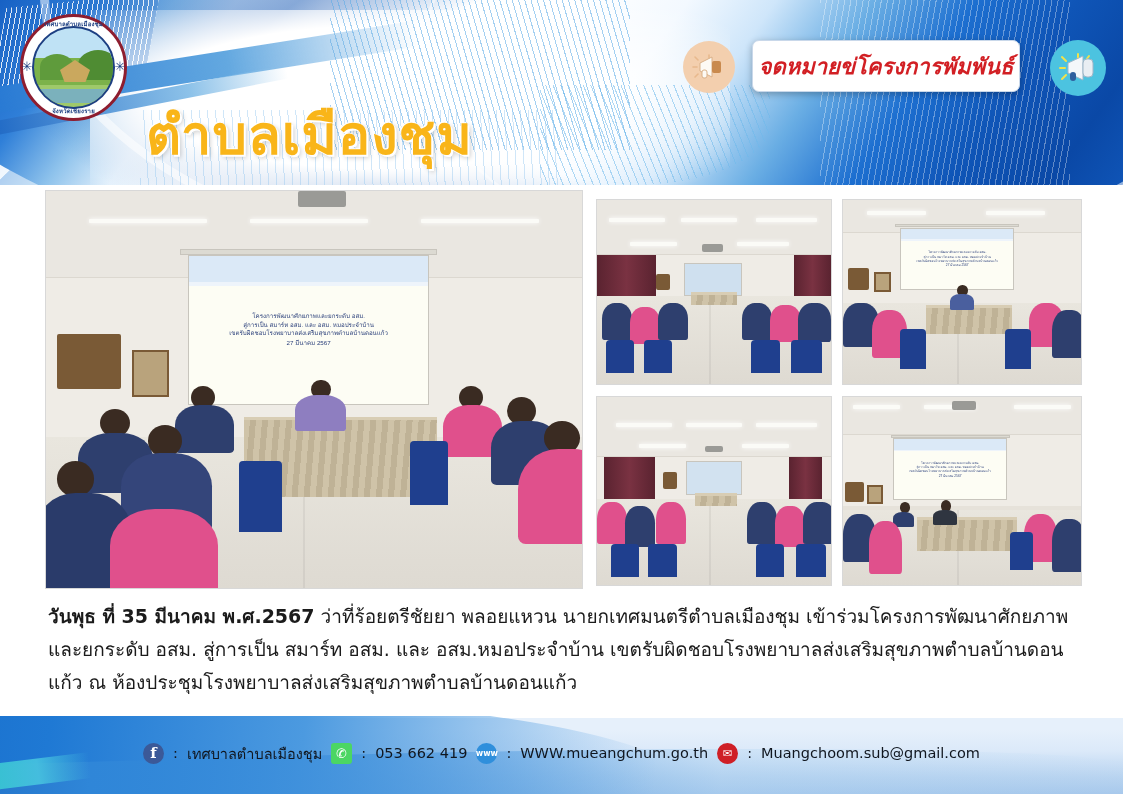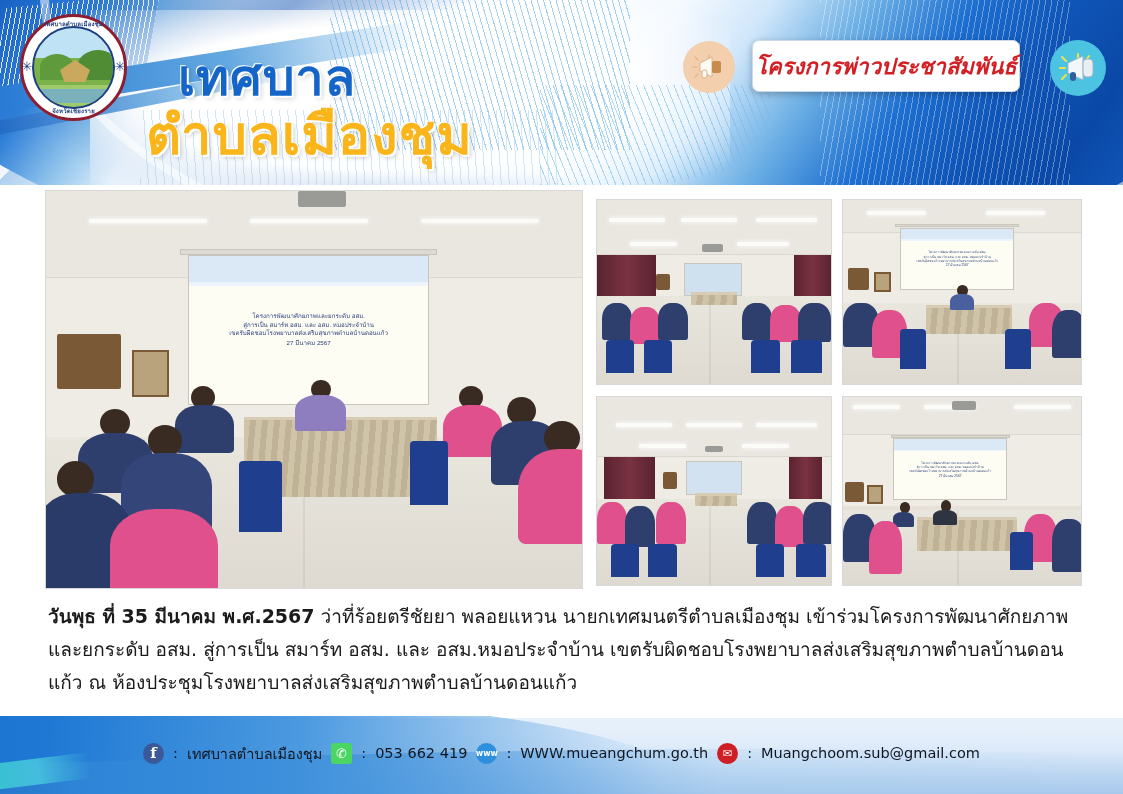--- a/index.html
+++ b/index.html
@@ -220,39 +220,38 @@
         <div class="hill2"></div>
         <div class="temple"></div>
         <div class="water"></div>
       </div>
       <div class="txt-top">เทศบาลตำบลเมืองชุม</div>
       <div class="txt-bot">จังหวัดเชียงราย</div>
       <div class="star l">✳</div>
       <div class="star r">✳</div>
     </div>
 
-    <div class="hdr-title1">เทศบาล</div>
     <div class="hdr-title2">ตำบลเมืองชุม</div>
 
     <div class="mega-l">
       <svg width="34" height="26" viewBox="0 0 34 26" aria-hidden="true">
         <g stroke="#e8b98d" stroke-width="1.6" stroke-linecap="round">
           <line x1="3" y1="3" x2="6" y2="6"></line>
             <line x1="1" y1="13" x2="5" y2="13"></line>
           <line x1="3" y1="23" x2="6" y2="20"></line>
             <line x1="17" y1="1" x2="17" y2="4"></line>
         </g>
         <path d="M8 9 L20 3 L20 23 L8 17 Z" fill="#fdfaf4" stroke="#d9b189" stroke-width="1"></path>
         <rect x="20" y="7" width="9" height="12" rx="2" fill="#c98a4e"></rect>
         <rect x="10" y="16" width="5" height="8" rx="2" fill="#fdfaf4" stroke="#d9b189" stroke-width="1"></rect>
       </svg>
     </div>
 
     <div class="news-badge">
-      <span>โครงการพ่าวประชาสัมพันธ์</span>
+      <span>จดหมายข่โครงการพัมพันธ์</span>
     </div>
 
     <div class="mega-r">
       <svg width="38" height="30" viewBox="0 0 38 30" aria-hidden="true">
         <g stroke="#f2e24a" stroke-width="2" stroke-linecap="round">
           <line x1="3" y1="4" x2="7" y2="8"></line>
             <line x1="1" y1="15" x2="6" y2="15"></line>
           <line x1="3" y1="26" x2="7" y2="22"></line>
             <line x1="19" y1="1" x2="19" y2="5"></line>
           <line x1="30" y1="3" x2="27" y2="7"></line>

